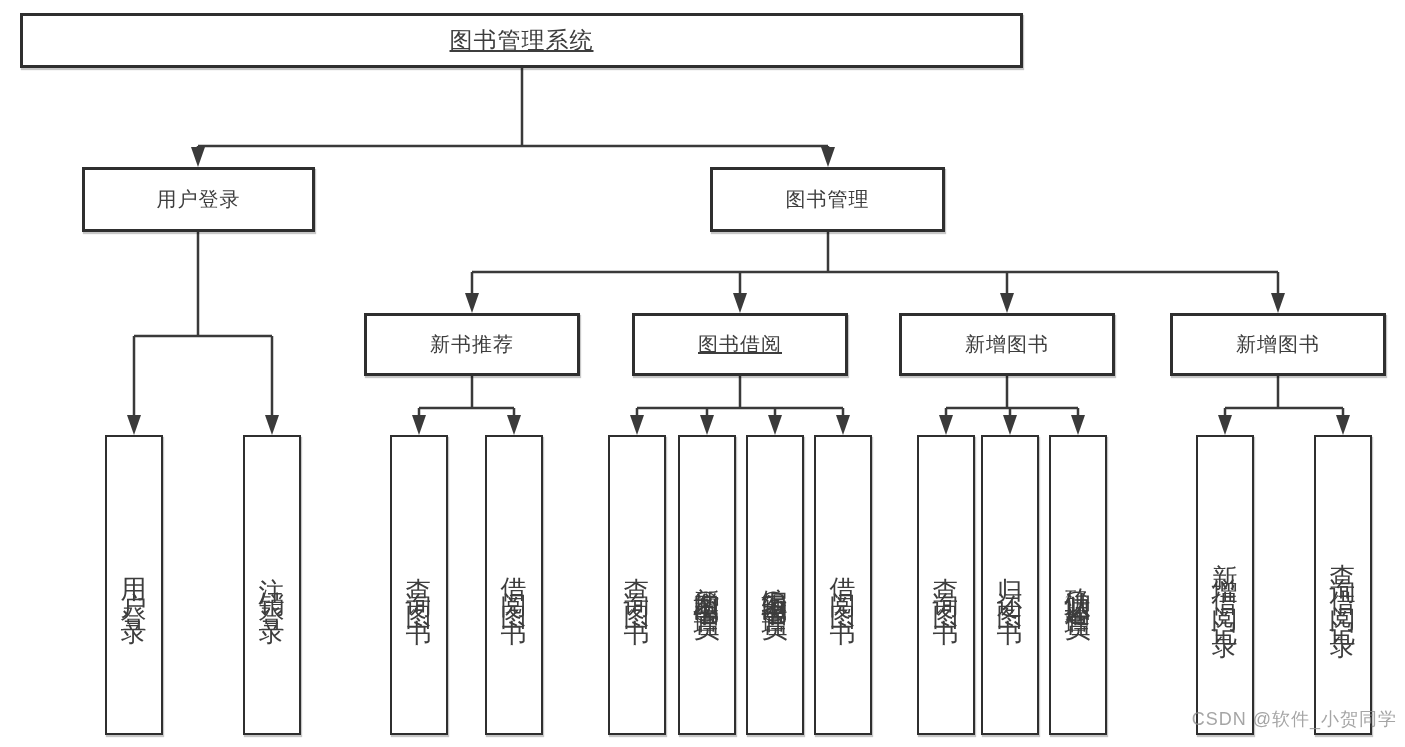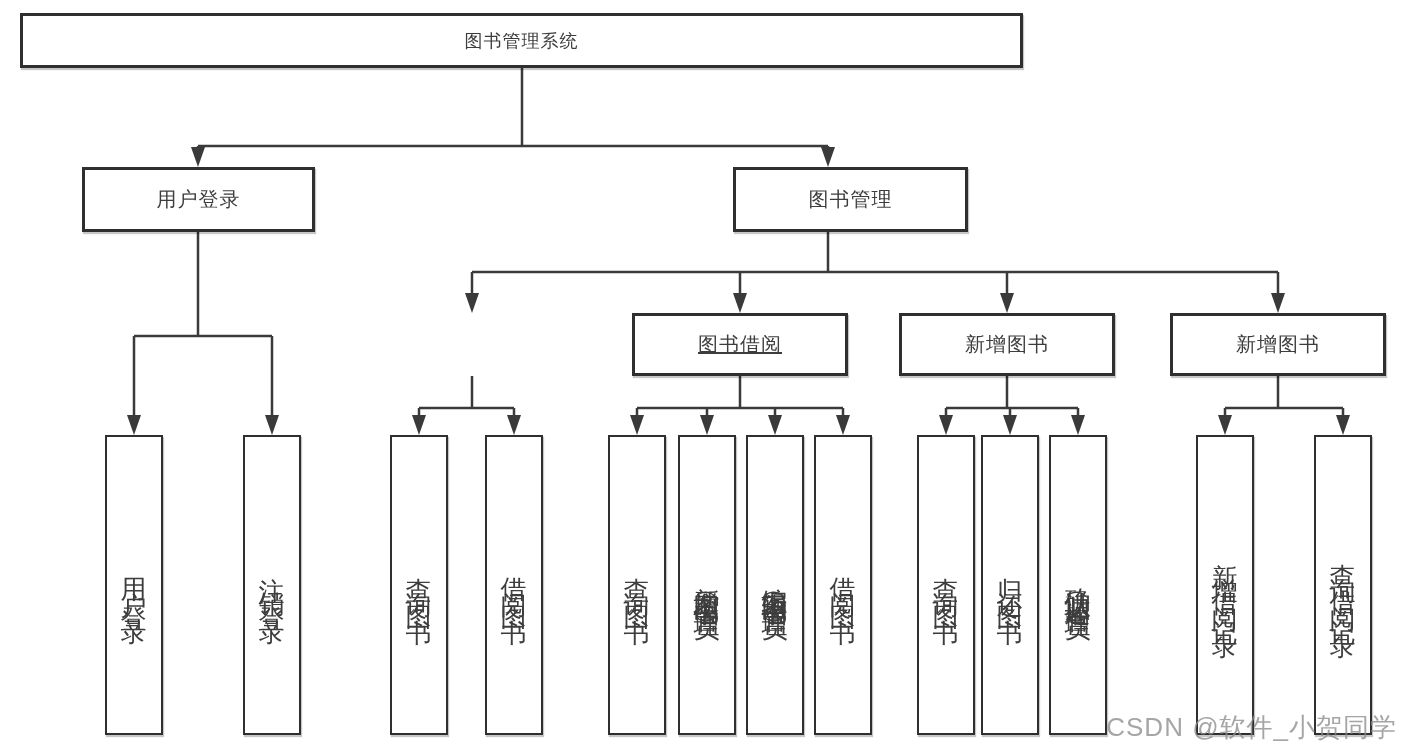--- a/index.html
+++ b/index.html
@@ -18,37 +18,37 @@
     display: flex;
     align-items: center;
     justify-content: center;
     background: #ffffff;
     border: 3px solid #2f2f2f;
     box-shadow: 1px 2px 1px rgba(0,0,0,0.22);
     box-sizing: border-box;
     z-index: 2;
     text-align: center;
   }
-  .root-node { font-size: 18px; letter-spacing: 1px; }
+  .root-node { font-size: 23px; letter-spacing: 1px; text-decoration: underline; }
   .h-node { font-size: 20px; letter-spacing: 1px; }
   .leaf {
     border-width: 2.5px;
     writing-mode: vertical-rl;
     text-orientation: mixed;
     font-size: 26px;
     letter-spacing: 14px;
     line-height: 1;
   }
   .leaf.long { letter-spacing: 4px; }
   .watermark {
     position: absolute;
     right: 8px;
-    bottom: 2px;
+    bottom: 16px;
     z-index: 5;
-    font-size: 26px;
+    font-size: 18px;
     letter-spacing: 1px;
     color: rgba(140,140,140,0.78);
     white-space: nowrap;
   }
 </style>
 </head>
 <body>
 
 <div class="stage">
 
@@ -81,22 +81,23 @@
       <polygon points="1003,415 1017,415 1010,435"></polygon>
       <polygon points="1071,415 1085,415 1078,435"></polygon>
       <polygon points="1218,415 1232,415 1225,435"></polygon>
       <polygon points="1336,415 1350,415 1343,435"></polygon>
     </g>
   </svg>
 
   <div class="node root-node" style="left:20px; top:13px; width:1003px; height:55px;">图书管理系统</div>
 
   <div class="node h-node" style="left:82px; top:167px; width:233px; height:65px;">用户登录</div>
-  <div class="node h-node" style="left:710px; top:167px; width:235px; height:65px;margin-left:23px;">图书管理</div>
+  <div class="node h-node" style="left:710px; top:167px; width:235px; height:65px;">图书管理</div>
 
+  <div class="node h-node" style="left:364px; top:313px; width:216px; height:63px;">新书推荐</div>
   <div class="node h-node" style="left:632px; top:313px; width:216px; height:63px;text-decoration:underline;">图书借阅</div>
   <div class="node h-node" style="left:899px; top:313px; width:216px; height:63px;">新增图书</div>
   <div class="node h-node" style="left:1170px; top:313px; width:216px; height:63px;">新增图书</div>
 
   <div class="node leaf" style="left:105px; top:435px; width:58px; height:300px;">用户登录</div>
   <div class="node leaf" style="left:243px; top:435px; width:58px; height:300px;">注销登录</div>
 
   <div class="node leaf" style="left:390px; top:435px; width:58px; height:300px;">查询图书</div>
   <div class="node leaf" style="left:485px; top:435px; width:58px; height:300px;">借阅图书</div>
 

